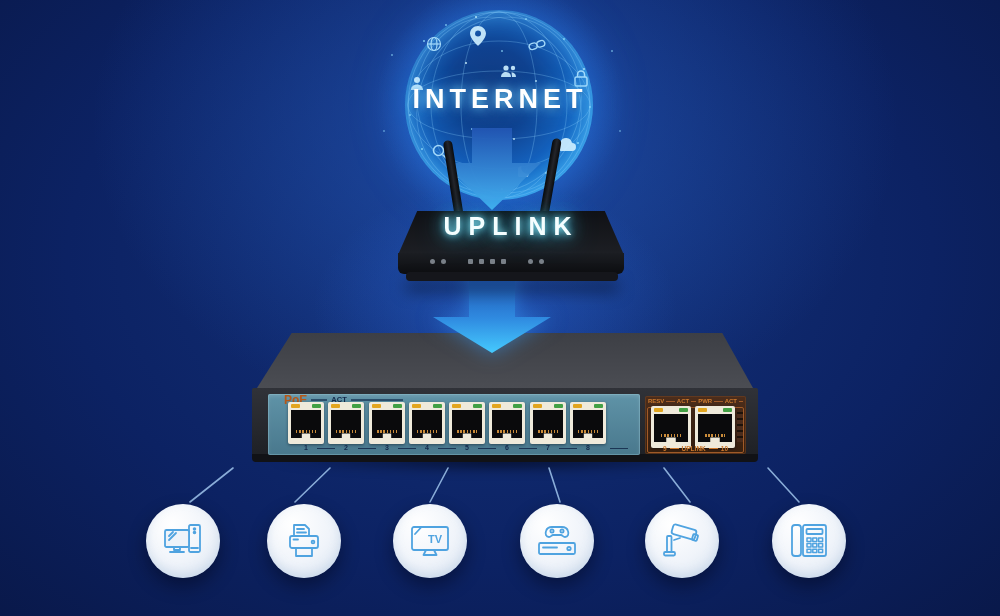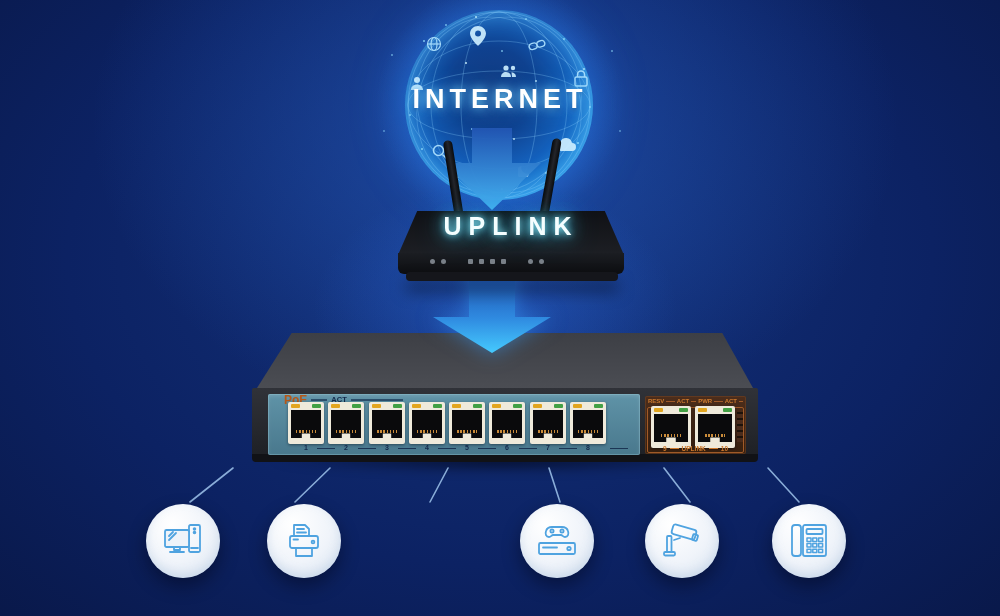--- a/index.html
+++ b/index.html
@@ -356,20 +356,28 @@
     <svg width="44" height="44" viewBox="0 0 44 44" fill="none" stroke="#4fa3e0" stroke-width="1.8" stroke-linecap="round" stroke-linejoin="round">
       <path d="M12 17V6h11l4 4v7"></path>
       <line x1="15" y1="10" x2="22" y2="10"></line>
         <line x1="15" y1="13.5" x2="24" y2="13.5"></line>
       <rect x="8" y="17" width="28" height="12" rx="2"></rect>
       <circle cx="31" cy="23" r="1.4"></circle>
         <line x1="11.5" y1="20.5" x2="16" y2="20.5"></line>
       <rect x="14" y="29" width="16" height="8"></rect>
     </svg>
   </div>
+  <div class="abs device" style="left:393px;top:504px">
+    <svg width="44" height="44" viewBox="0 0 44 44" fill="none" stroke="#4fa3e0" stroke-width="1.8" stroke-linecap="round" stroke-linejoin="round">
+      <rect x="4" y="8" width="36" height="23" rx="2"></rect>
+      <line x1="7" y1="15" x2="13" y2="8.5"></line>
+      <text x="20" y="24" font-size="11" font-weight="bold" fill="#4fa3e0" stroke="none" font-family="Liberation Sans, sans-serif">TV</text>
+      <path d="M18 31l-2.5 5h13L26 31"></path>
+    </svg>
+  </div>
   <div class="abs device" style="left:520px;top:504px">
     <svg width="44" height="44" viewBox="0 0 44 44" fill="none" stroke="#4fa3e0" stroke-width="1.8" stroke-linecap="round" stroke-linejoin="round">
       <path d="M14 18c-3 0-4-3-3-6 .8-2.6 3-4 6-4h10c3 0 5.2 1.4 6 4 1 3 0 6-3 6-2 0-2.6-2-4-2h-8c-1.4 0-2 2-4 2z"></path>
       <circle cx="17" cy="12" r="1.6"></circle>
         <circle cx="27" cy="12" r="1.6"></circle>
       <rect x="4" y="24" width="36" height="11" rx="1.5"></rect>
       <line x1="8" y1="28.5" x2="22" y2="28.5"></line>
         <circle cx="34" cy="29.5" r="1.7"></circle>
     </svg>
   </div>

